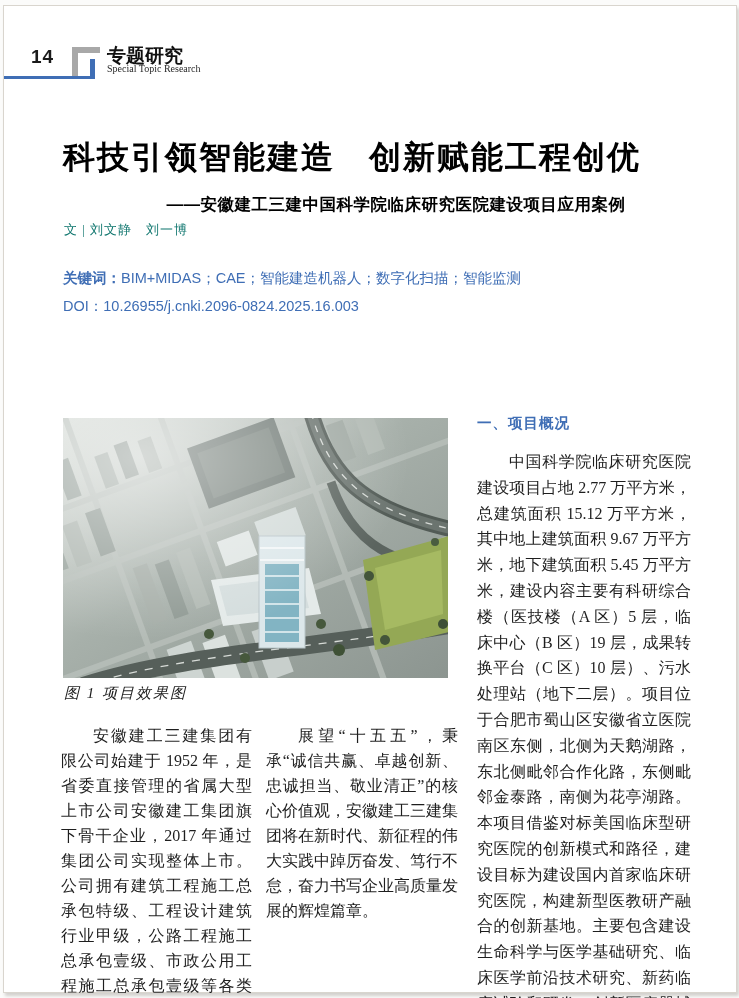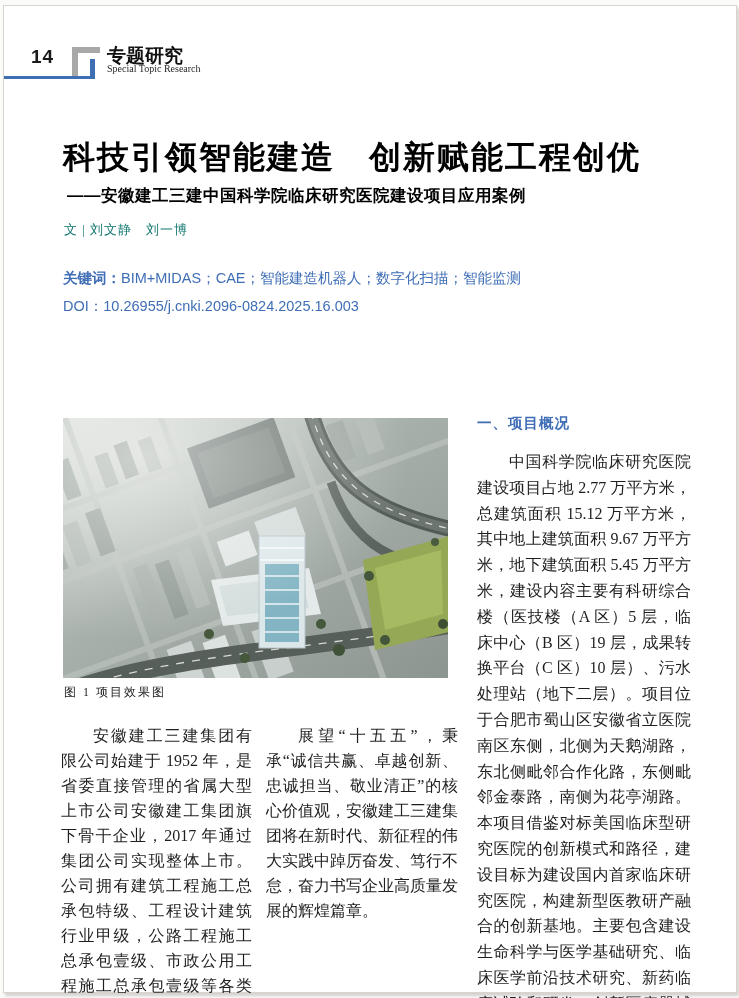--- a/index.html
+++ b/index.html
@@ -56,21 +56,21 @@
   }
   .abstract p { margin:0; }
   .abstract b { font-weight:bold; }
   
   .figure-wrap {
     position:absolute; left:63px; top:418px; width:385px; height:260px;
     overflow:hidden; background:#9aa49f;
   }
   .figure-caption {
     position:absolute; left:64px; top:684px;
-    font-size:12px; letter-spacing:2px; color:#1c1c1c;
+    font-size:15px; font-style:italic; letter-spacing:2px; color:#1c1c1c;
   }
   
   .bodytext p {
     margin:0; text-align:justify; font-size:16px; line-height:25px; color:#1e1e1e;
   }
   .bodytext p.indent { text-indent:2em; }
   .col1 { position:absolute; left:61px;  top:723px; width:191px; }
   .col2 { position:absolute; left:266px; top:723px; width:192px; }
   .col3 { position:absolute; left:477px; top:414px; width:214px; }
   .section-heading {
@@ -87,21 +87,21 @@
 
 <div class="page-num">14</div>
 <div class="header-rule"></div>
 <div class="header-rule-up"></div>
 <div class="bracket-top"></div>
 <div class="bracket-left"></div>
 <div class="header-cn">专题研究</div>
 <div class="header-en">Special Topic Research</div>
 
 <h1 class="article-title" style="margin:0;">科技引领智能建造　创新赋能工程创优</h1>
-<h2 class="article-subtitle" style="margin:4px;">——安徽建工三建中国科学院临床研究医院建设项目应用案例</h2>
+<h2 class="article-subtitle" style="margin:13px;text-align:center;">——安徽建工三建中国科学院临床研究医院建设项目应用案例</h2>
 <div class="byline">文 | 刘文静　刘一博</div>
 
 <div class="abstract">
   <p><b>关键词：</b><span>BIM+MIDAS；CAE；智能建造机器人；数字化扫描；智能监测</span></p>
   <p><span>DOI：</span><span>10.26955/j.cnki.2096-0824.2025.16.003</span></p>
 </div>
 
 <div class="figure-wrap">
   <svg width="385" height="260" viewBox="0 0 385 260" xmlns="http://www.w3.org/2000/svg">
     <defs>

